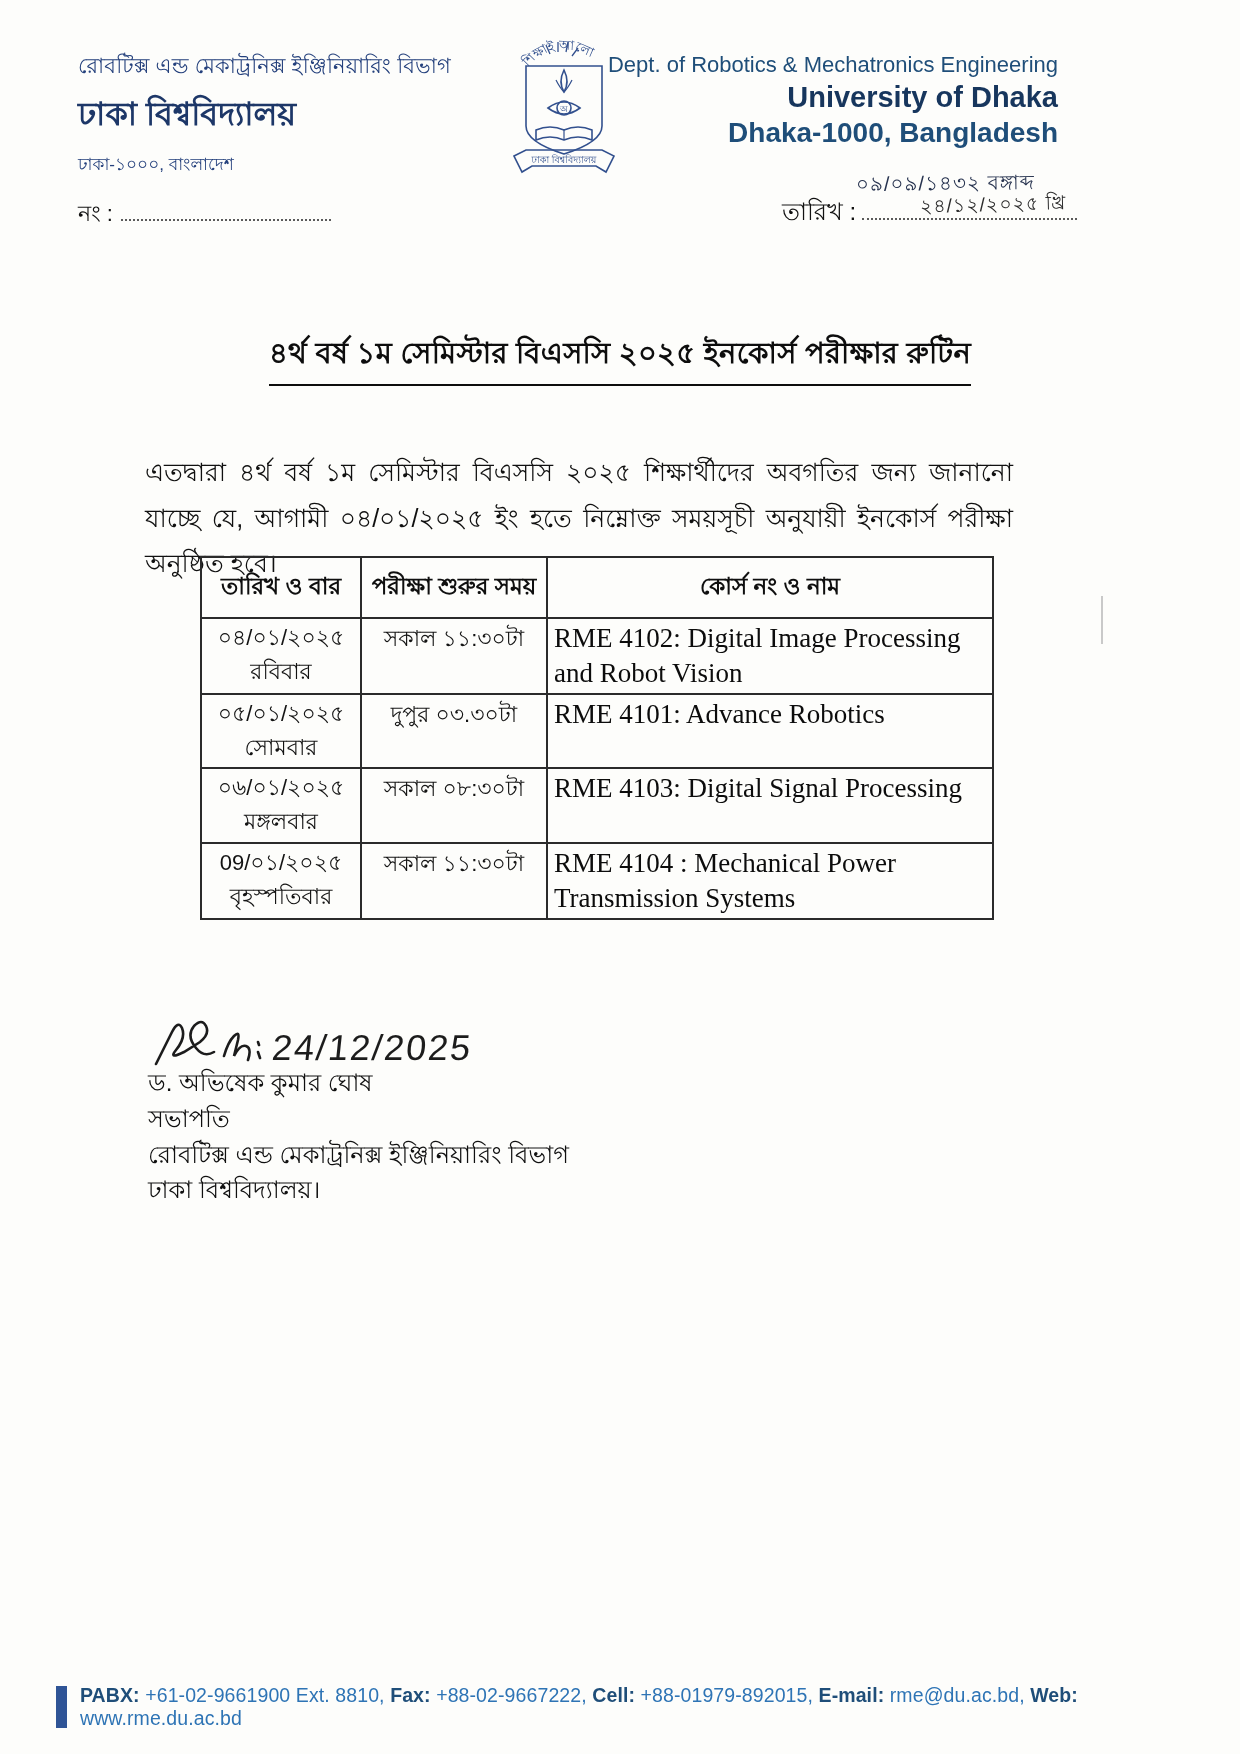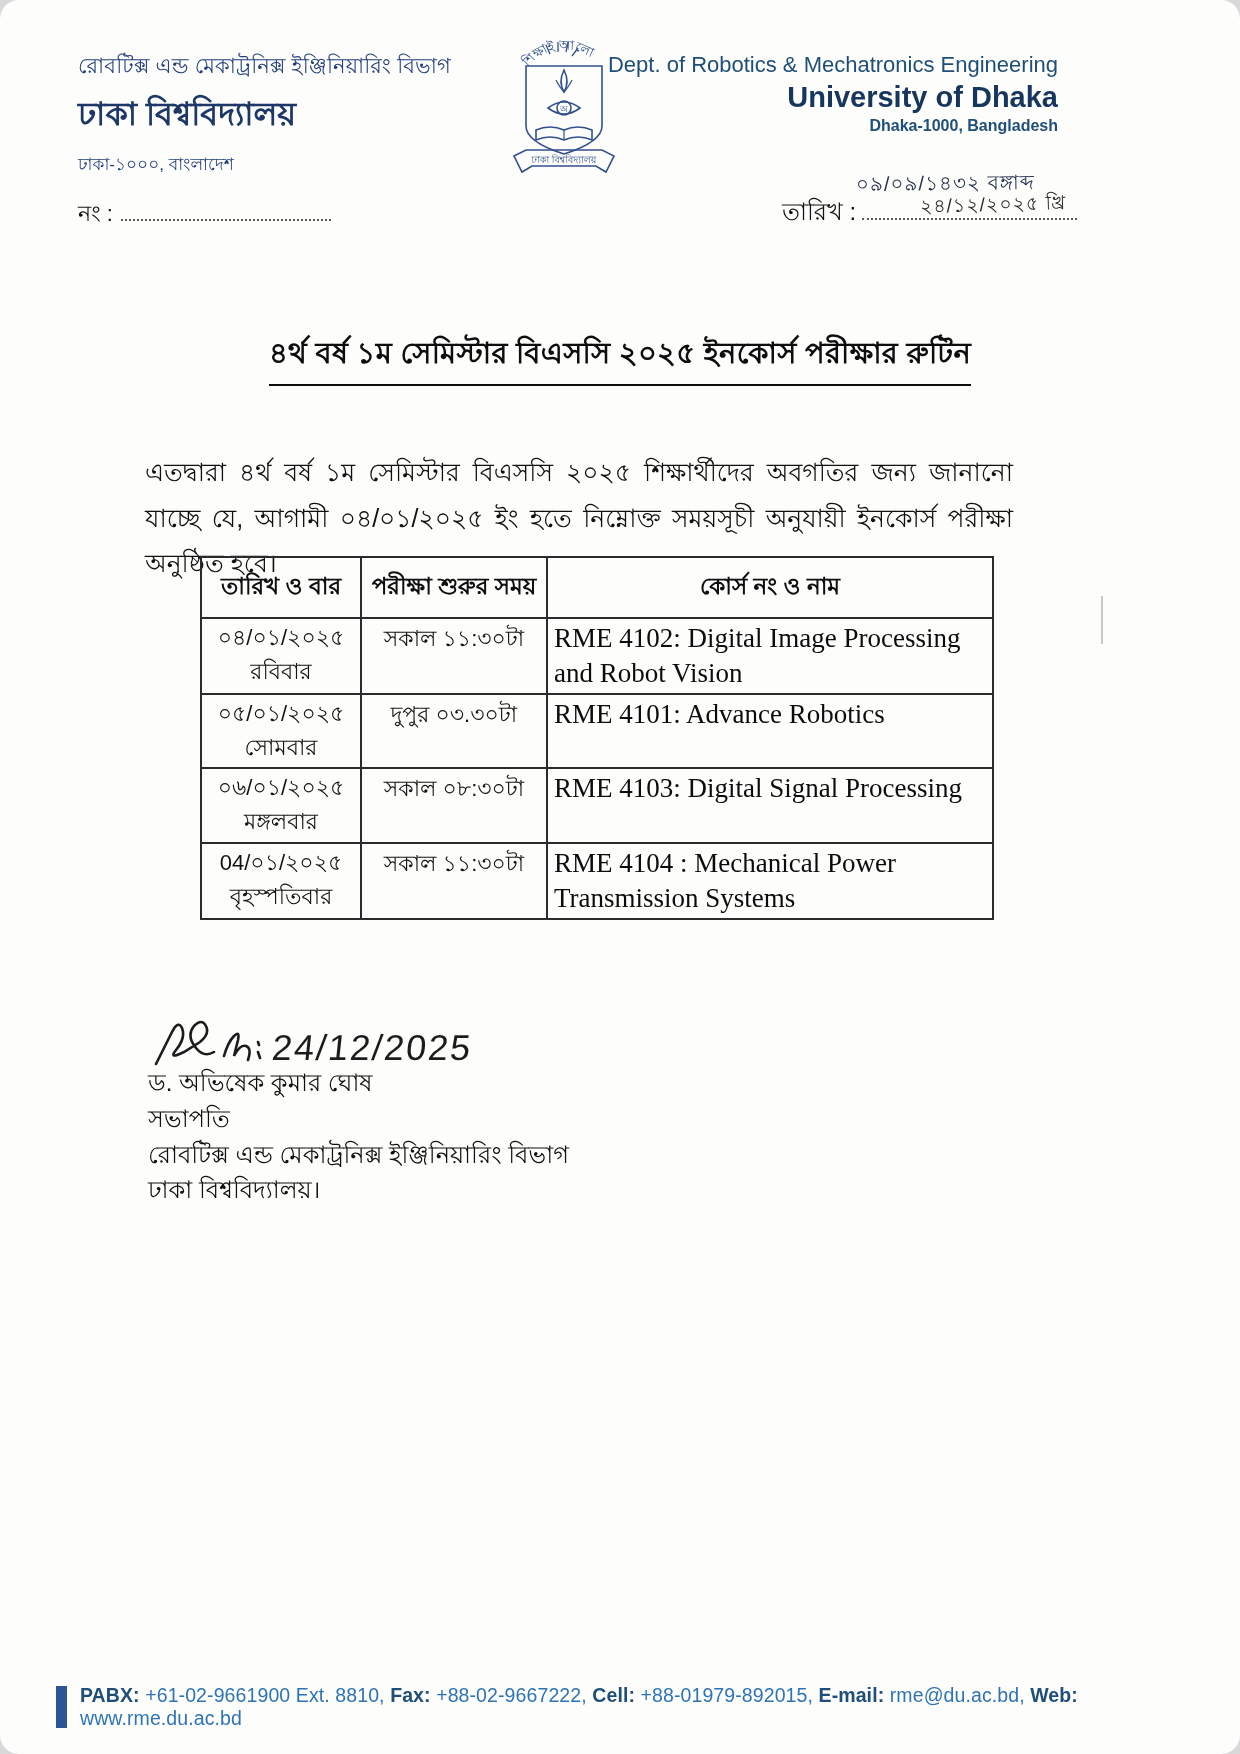--- a/index.html
+++ b/index.html
@@ -1,34 +1,33 @@
 <!DOCTYPE html>
 <html><head>
 <meta charset="utf-8">
 <style>
   html,body{margin:0;padding:0;background:#d9d9d9;}
   .page{
     position:relative;width:1240px;height:1754px;margin:0 auto;
     background:#fdfdfb;overflow:hidden;
     font-family:"Liberation Sans","DejaVu Sans",sans-serif;
     color:#131313;
-    border-radius:19px;
   }
   
   .hdr-left{position:absolute;left:78px;top:50px;color:#24407c;}
   .hdr-left .dept{font-size:21px;letter-spacing:.2px;}
   .hdr-left .univ{font-size:32px;font-weight:bold;color:#1d3768;margin-top:4px;}
   .hdr-left .addr{font-size:17px;margin-top:8px;color:#24407c;}
 
   .seal{position:absolute;left:500px;top:26px;width:128px;height:152px;}
 
   .hdr-right{position:absolute;right:182px;top:52px;text-align:right;}
   .hdr-right .dept-en{font-size:22px;color:#1f4e79;}
   .hdr-right .univ-en{font-size:29px;font-weight:bold;color:#17365d;margin-top:3px;}
-  .hdr-right .addr-en{font-size:16px;font-weight:600;color:#1f4e79;margin-top:3px;}
+  .hdr-right .addr-en{font-size:28px;font-weight:600;color:#1f4e79;margin-top:3px;}
 
   .bn-year{
     position:absolute;right:205px;top:168px;font-size:20px;color:#27334f;
     transform:rotate(-.6deg);letter-spacing:1px;
   }
   .date-line{position:absolute;left:782px;top:192px;font-size:24px;color:#111;}
   .date-dots{
     display:inline-block;width:215px;border-bottom:2.5px dotted #5a5a5a;
     position:relative;height:26px;vertical-align:baseline;margin-left:6px;
   }
@@ -171,21 +170,21 @@
       <tr>
         <td class="col-date">
           <div>০৬/০১/২০২৫</div>
           <div>মঙ্গলবার</div>
         </td>
         <td class="col-time">সকাল ০৮:৩০টা</td>
         <td class="col-course">RME 4103: Digital Signal Processing</td>
       </tr>
       <tr>
         <td class="col-date">
-          <div>04/০১/২০২৫</div>
+          <div>09/০১/২০২৫</div>
           <div>বৃহস্পতিবার</div>
         </td>
         <td class="col-time">সকাল ১১:৩০টা</td>
         <td class="col-course">RME 4104 : Mechanical Power Transmission Systems</td>
       </tr>
     </tbody>
   </table>
 
   <svg class="sig-svg" viewBox="0 0 330 68">
     <path d="M8,52 L24,20 Q30,8 34,16 Q38,26 28,38 Q20,48 36,40 L52,30 Q62,22 58,14 Q54,6 46,14 Q38,24 48,36 Q56,46 66,40 M76,44 Q80,30 86,24 Q92,18 90,28 L86,44 Q92,32 98,34 Q104,36 100,48 M110,40 L112,46 M110,30 L111,33" fill="none" stroke="#1c1c1c" stroke-width="2.6" stroke-linecap="round"></path>

